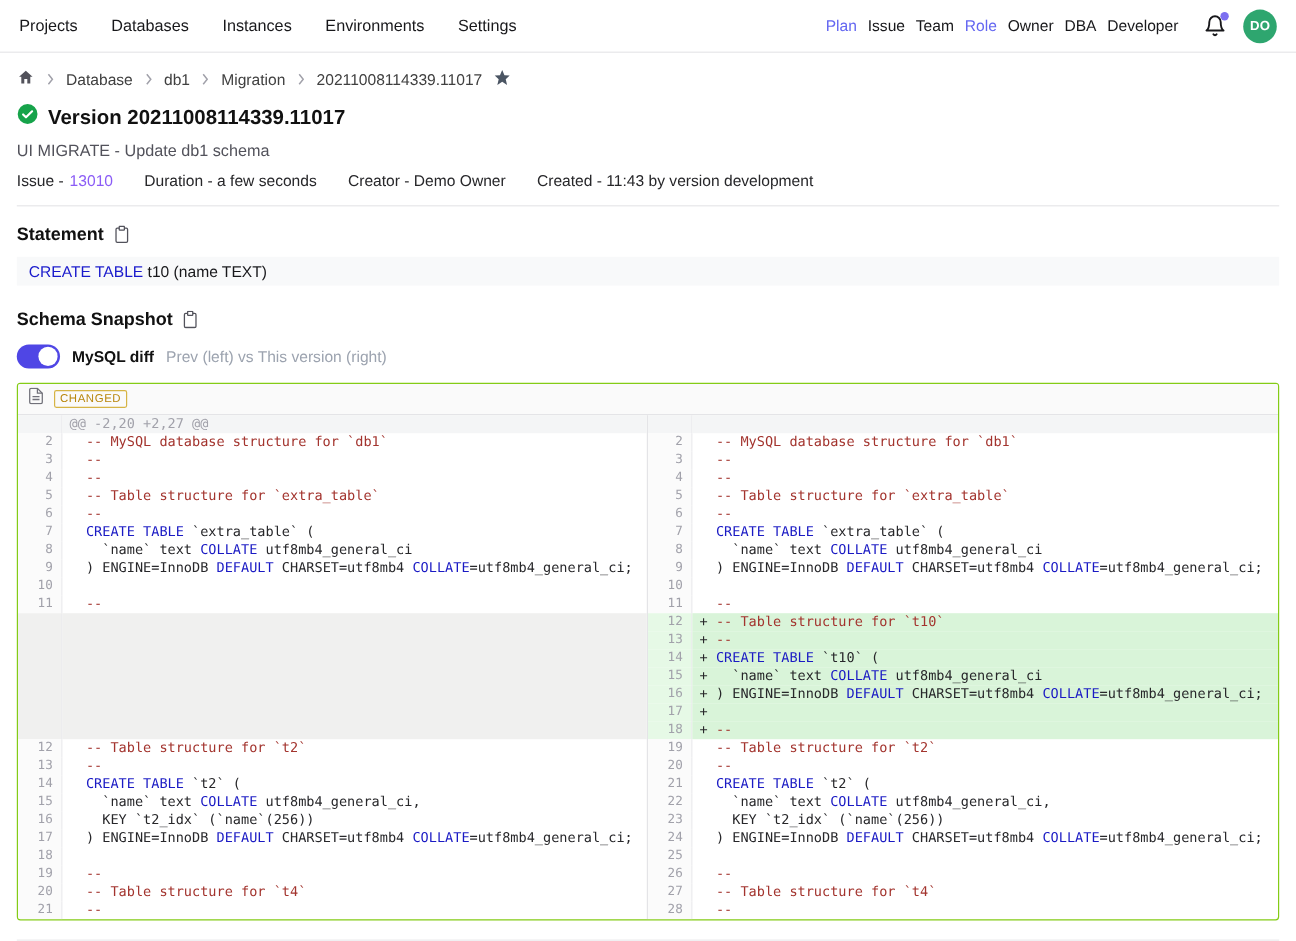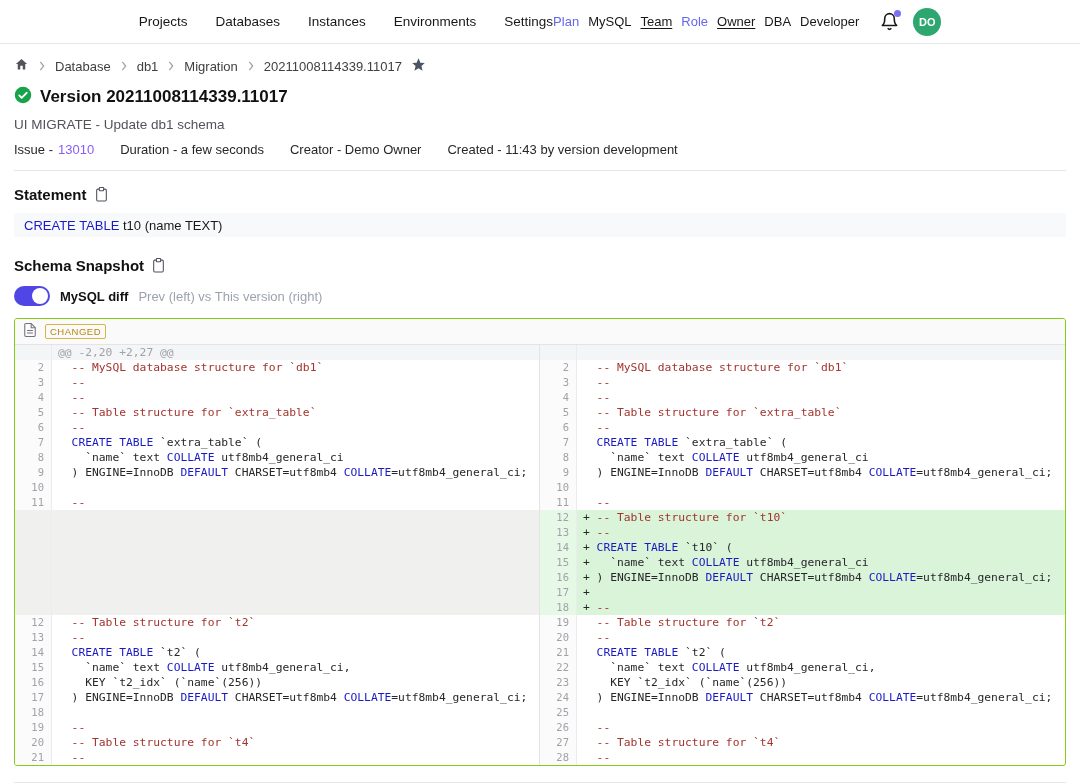--- a/index.html
+++ b/index.html
@@ -1,26 +1,26 @@
 <!DOCTYPE html>
 <html style="--accent: #6366f1; --accent2: #4f46e5; --avatar: #2ea66f; --badge: #b8860b; --success: #16a34a; --added_bg: #d9f4d9;"><head>
 <meta charset="utf-8">
 <style>
   * { box-sizing: border-box; margin: 0; padding: 0; }
   html,body { width:1080px; height:784px; background:#fff; overflow:hidden;
     font-family:"Liberation Sans", sans-serif; color:#18181b; }
 
   
-  .topnav { height:44px; display:flex; align-items:center; justify-content:center;
+  .topnav { height:44px; display:flex; align-items:center; justify-content:space-between;
     padding:0 16px; border-bottom:1px solid #e7e7e9; }
   .nav-left { display:flex; gap:28px; font-size:13.5px; }
   .nav-left span { cursor:pointer; }
   .nav-right { display:flex; align-items:center; gap:9px; font-size:13px; }
   .accent-txt { color:var(--accent,#6366f1); }
-  .u { text-decoration:underline; text-underline-offset:2px; }
+  .u { text-underline-offset:2px; }
   .role-group { display:flex; gap:9px; align-items:center; }
   .bell-wrap { position:relative; margin-left:12px; width:20px; height:20px; }
   .bell-dot { position:absolute; top:-2px; right:-1px; width:7px; height:7px;
     border-radius:50%; background:#7c6ff0; }
   .avatar { width:28px; height:28px; border-radius:50%; background:var(--avatar,#2ea66f);
     color:#fff; font-size:11px; font-weight:bold; display:flex; align-items:center;
     justify-content:center; margin-left:4px; cursor:pointer; }
 
   .main { padding:0 14px; }
 
@@ -86,21 +86,21 @@
 <nav class="topnav">
   <div class="nav-left">
     <span>Projects</span>
     <span>Databases</span>
     <span>Instances</span>
     <span>Environments</span>
     <span>Settings</span>
   </div>
   <div class="nav-right">
     <span class="accent-txt">Plan</span>
-    <span>MySQL</span>
+    <span>Issue</span>
     <span class="u">Team</span>
     <div class="role-group">
       <span class="accent-txt">Role</span>
       <span class="u">Owner</span>
       <span>DBA</span>
       <span>Developer</span>
     </div>
     <div class="bell-wrap">
       <span>
         <svg width="19" height="19" viewBox="0 0 24 24" fill="none" stroke="#18181b" stroke-width="2" stroke-linecap="round" stroke-linejoin="round">

